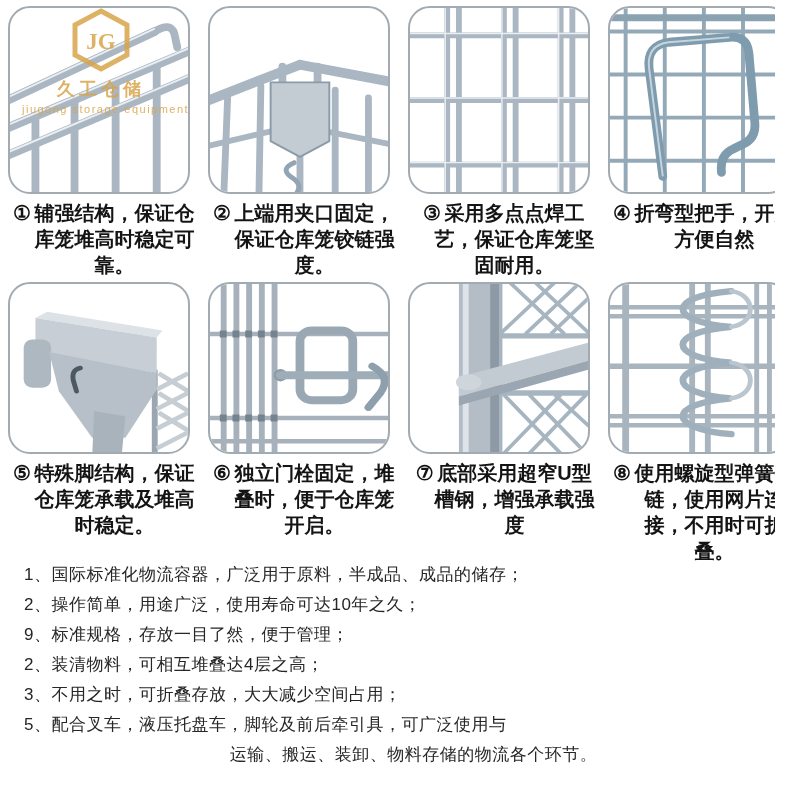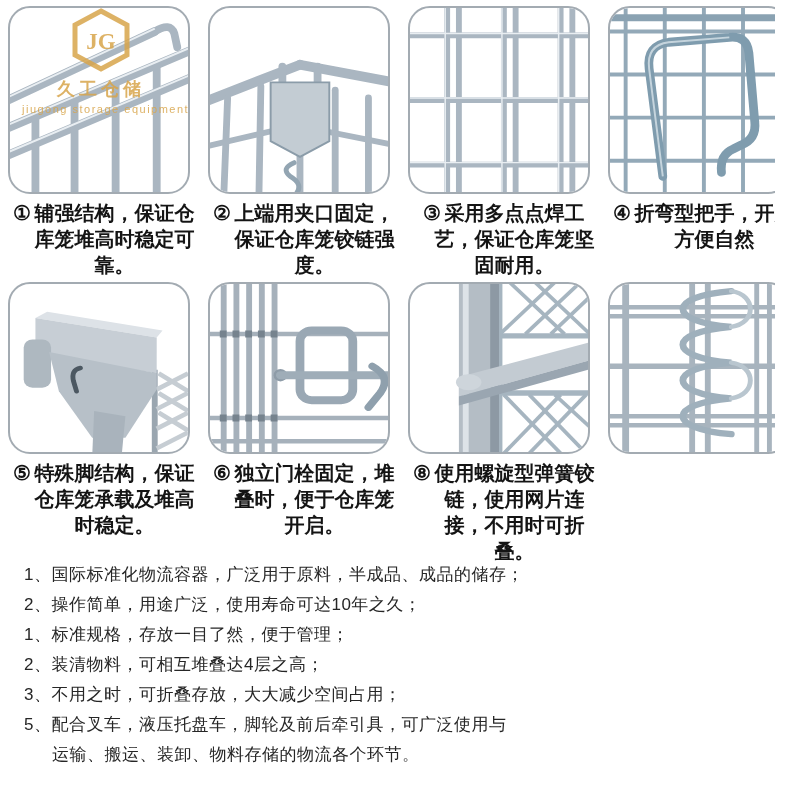--- a/index.html
+++ b/index.html
@@ -31,21 +31,21 @@
     line-height:26px;color:#141414;
     letter-spacing:0;
     text-align:center;
   }
   .cnum{display:inline-block;width:25px;margin-left:-25px;}
   .benefits{margin:14px 0 0 24px;}
   .bline{
     margin:0;font-size:17px;line-height:30px;
     color:#262626;letter-spacing:0.5px;
   }
-  .bline.cont{padding-left:28px;}
+  .bline.cont{padding-left:28px;text-align:center;}
   .logo{
     position:absolute;left:22px;top:8px;width:158px;
     text-align:center;opacity:0.85;z-index:5;
     pointer-events:none;
   }
   .logo-hex{display:block;margin:0 auto;}
   .logo-name{
     font-size:18px;font-weight:bold;color:#d8a54b;
     letter-spacing:4px;line-height:30px;margin-top:2px;white-space:nowrap;
   }
@@ -248,26 +248,27 @@
         </g>
         <path d="M124,8 C58,14 58,42 124,48 C58,54 58,82 124,88 C58,94 58,122 124,128 C58,134 58,162 124,168" fill="none" stroke="#9fb0bc" stroke-width="7" stroke-linecap="round"></path>
         <path d="M124,8 C150,12 150,44 124,48 M124,88 C150,92 150,124 124,128" fill="none" stroke="#b9c6cf" stroke-width="5" stroke-linecap="round"></path>
       </svg>
     </figure>
   </div>
 
   <div class="crow crow2">
     <p class="cap"><span class="cnum">⑤</span><span>特殊脚结构，保证仓库笼承载及堆高时稳定。</span></p>
     <p class="cap"><span class="cnum">⑥</span><span>独立门栓固定，堆叠时，便于仓库笼开启。</span></p>
+    <p class="cap"><span class="cnum">⑦</span><span>底部采用超窄U型槽钢，增强承载强度</span></p>
     <p class="cap"><span class="cnum">⑧</span><span>使用螺旋型弹簧铰链，使用网片连接，不用时可折叠。</span></p>
   </div>
 
   <div class="benefits">
     <p class="bline">1、国际标准化物流容器，广泛用于原料，半成品、成品的储存；</p>
     <p class="bline">2、操作简单，用途广泛，使用寿命可达10年之久；</p>
-    <p class="bline">1、标准规格，存放一目了然，便于管理；</p>
+    <p class="bline">9、标准规格，存放一目了然，便于管理；</p>
     <p class="bline">2、装清物料，可相互堆叠达4层之高；</p>
     <p class="bline">3、不用之时，可折叠存放，大大减少空间占用；</p>
     <p class="bline">5、配合叉车，液压托盘车，脚轮及前后牵引具，可广泛使用与</p>
     <p class="bline cont">运输、搬运、装卸、物料存储的物流各个环节。</p>
   </div>
 
 </div>
 
 </body></html>

